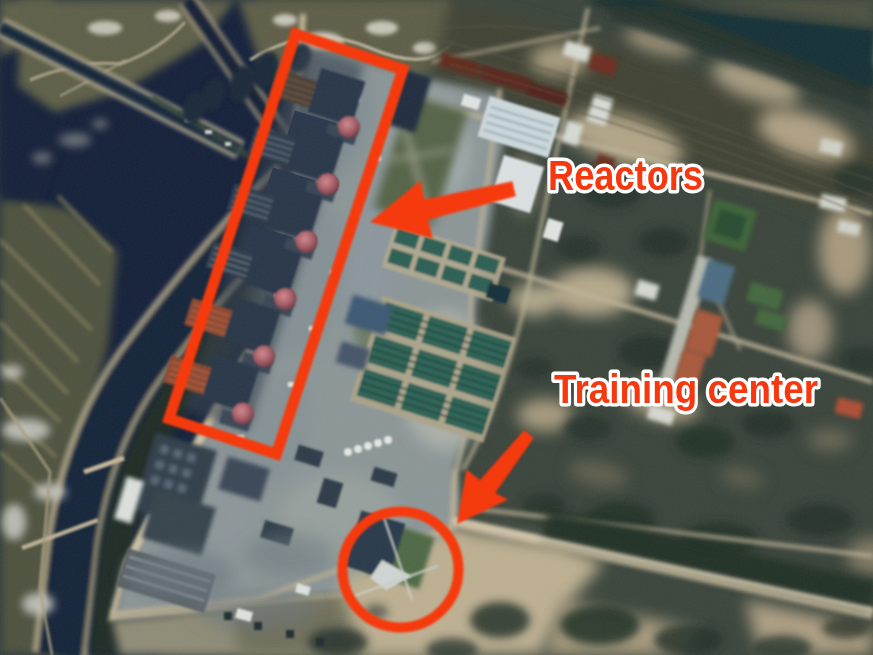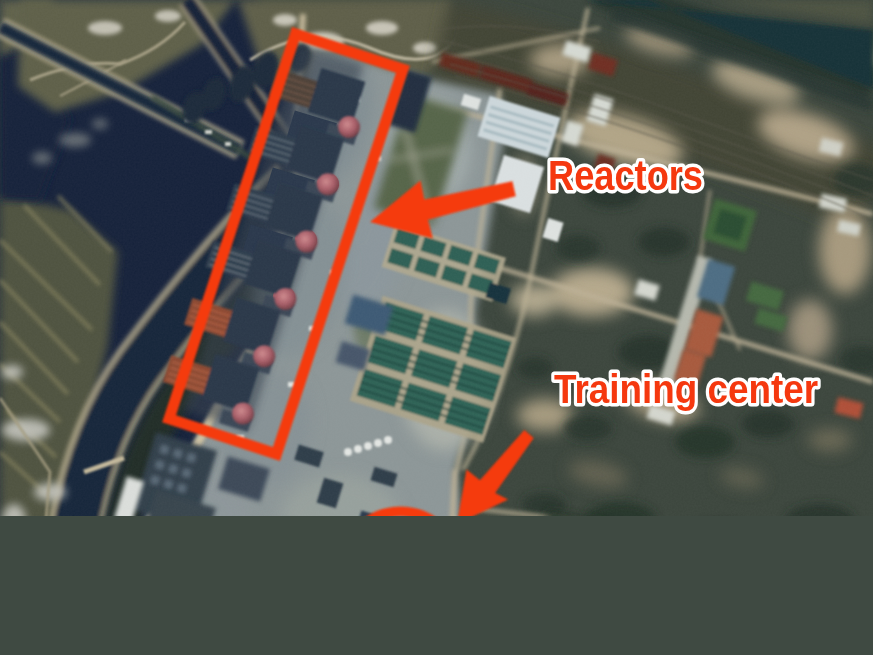--- a/index.html
+++ b/index.html
@@ -1,16 +1,16 @@
 <!DOCTYPE html>
 <html><head>
 <meta charset="utf-8">
 <style>
 html,body{margin:0;padding:0;background:#3f4a42;}
-#wrap{width:873px;height:516px;overflow:hidden;position:relative;}
+#wrap{width:873px;height:655px;overflow:hidden;position:relative;}
 svg{display:block;}
 text{font-family:"Liberation Sans",sans-serif;}
 </style>
 </head>
 <body>
 <div id="wrap">
 <svg width="873" height="655" viewBox="0 0 873 655">
 <defs>
 <filter id="b1" x="-30%" y="-30%" width="160%" height="160%">
           <feGaussianBlur stdDeviation="1"></feGaussianBlur>

